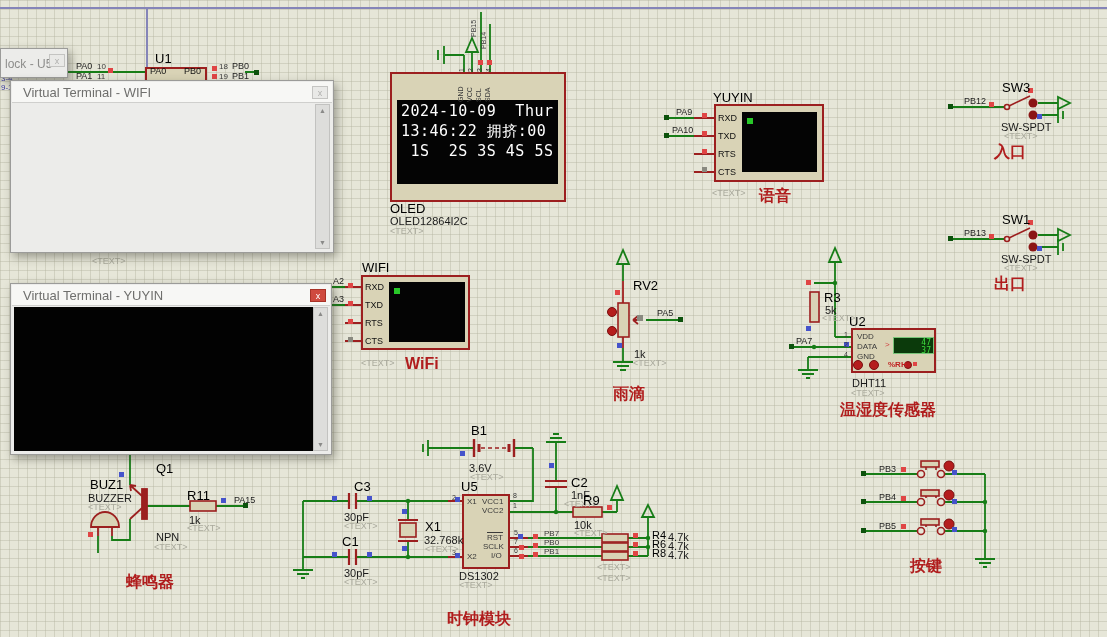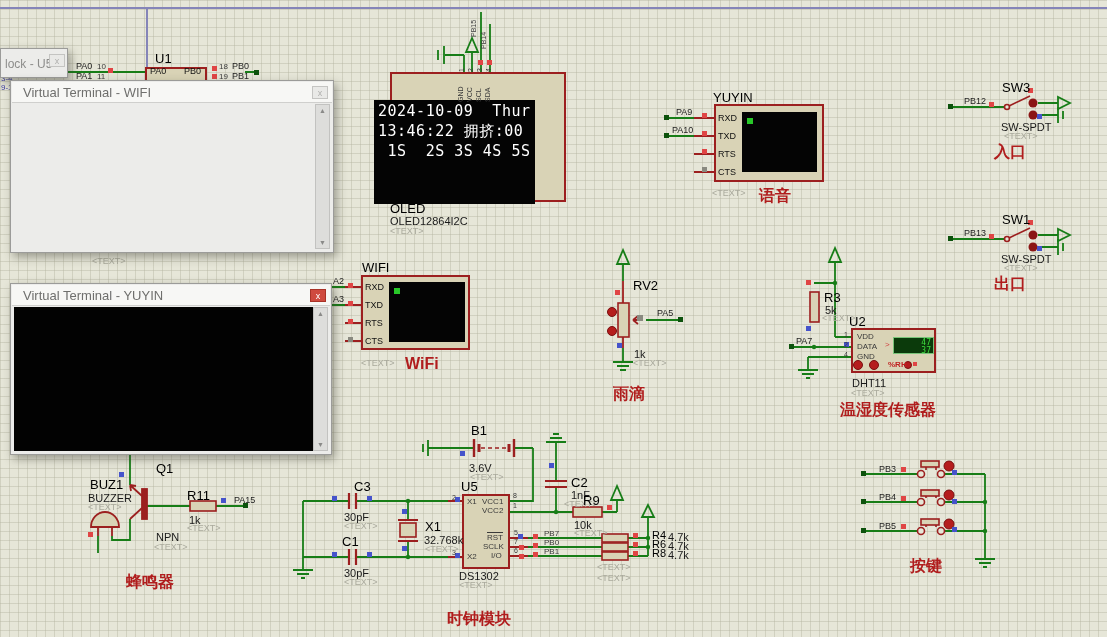--- a/index.html
+++ b/index.html
@@ -39,21 +39,21 @@
 </head>
 <body>
 
 <div id="stage">
 
   <span class="frag" style="left:1px;top:74px">3-4</span>
   <span class="frag" style="left:1px;top:83px">9-1</span>
 
   <div class="cbox" style="left:145px;top:67px;width:62px;height:26px"></div>
   <div class="cbox" style="left:390px;top:72px;width:176px;height:130px"></div>
-  <div class="screen" style="left:374px;top:100px;width:161px;height:104px">
+  <div class="screen" style="left:397px;top:100px;width:161px;height:84px">
     <span class="oledline" style="top:2px">2024-10-09  Thur</span>
     <span class="oledline" style="top:22px">13:46:22 拥挤:00</span>
     <span class="oledline" style="top:42px"> 1S  2S 3S 4S 5S</span>
   </div>
   <div class="cbox" style="left:714px;top:104px;width:110px;height:78px"></div>
   <div class="screen" style="left:742px;top:112px;width:75px;height:60px">
     <div class="abs" style="left:5px;top:6px;width:6px;height:6px;background:#28c828"></div>
   </div>
   <div class="cbox" style="left:361px;top:275px;width:109px;height:75px"></div>
   <div class="screen" style="left:389px;top:282px;width:76px;height:60px">

